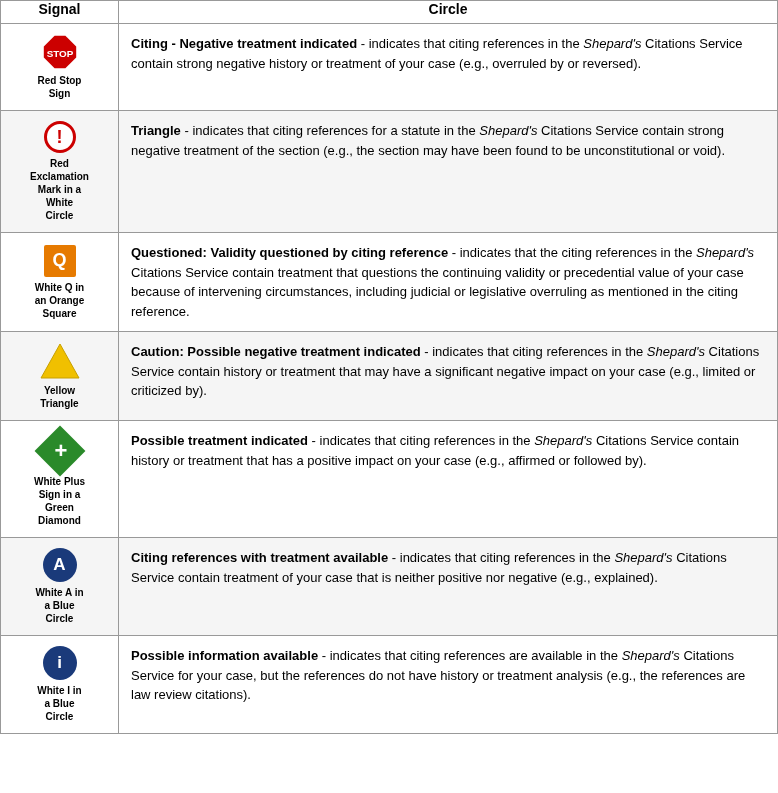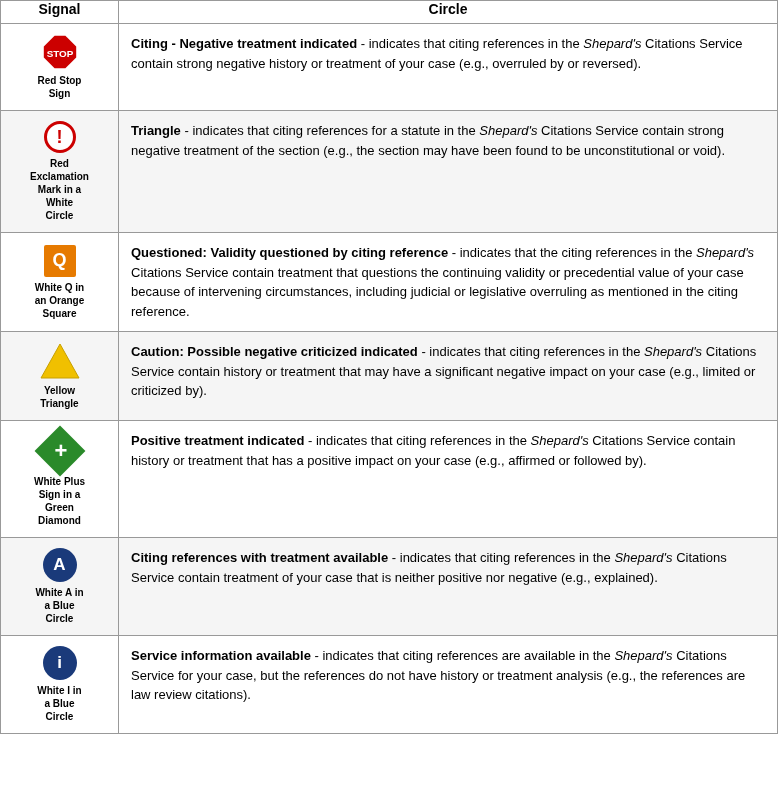--- a/index.html
+++ b/index.html
@@ -183,47 +183,47 @@
         <td class="signal-cell">
           <div class="icon-container">
     <div style="display:flex;flex-direction:column;align-items:center;">
       <svg width="42" height="38" viewBox="0 0 42 38" xmlns="http://www.w3.org/2000/svg">
         <polygon points="21,2 40,36 2,36" fill="#f0c000" stroke="#c8a000" stroke-width="1"></polygon>
       </svg>
     </div>
     <span class="signal-label">Yellow<br>Triangle</span>
   </div>
         </td>
-        <td class="meaning-cell"><strong>Caution: Possible negative criticized indicated</strong><span> - indicates that citing references in the <em>Shepard's</em> Citations Service contain history or treatment that may have a significant negative impact on your case (e.g., limited or criticized by).</span></td>
+        <td class="meaning-cell"><strong>Caution: Possible negative treatment indicated</strong><span> - indicates that citing references in the <em>Shepard's</em> Citations Service contain history or treatment that may have a significant negative impact on your case (e.g., limited or criticized by).</span></td>
       </tr>
       <tr>
         <td class="signal-cell">
           <div class="icon-container">
     <div style="display:flex;align-items:center;justify-content:center;width:40px;height:40px;">
       <div class="green-diamond">
                 <span class="green-diamond-inner">+</span>
               </div>
     </div>
     <span class="signal-label">White Plus<br>Sign in a<br>Green<br>Diamond</span>
   </div>
         </td>
-        <td class="meaning-cell"><strong>Positive treatment indicated</strong><span> - indicates that citing references in the <em>Shepard's</em> Citations Service contain history or treatment that has a positive impact on your case (e.g., affirmed or followed by).</span></td>
+        <td class="meaning-cell"><strong>Possible treatment indicated</strong><span> - indicates that citing references in the <em>Shepard's</em> Citations Service contain history or treatment that has a positive impact on your case (e.g., affirmed or followed by).</span></td>
       </tr>
       <tr>
         <td class="signal-cell">
           <div class="icon-container">
     <div class="blue-circle-a">A</div>
     <span class="signal-label">White A in<br>a Blue<br>Circle</span>
   </div>
         </td>
         <td class="meaning-cell"><strong>Citing references with treatment available</strong><span> - indicates that citing references in the <em>Shepard's</em> Citations Service contain treatment of your case that is neither positive nor negative (e.g., explained).</span></td>
       </tr>
       <tr>
         <td class="signal-cell">
           <div class="icon-container">
     <div class="blue-circle-i">i</div>
     <span class="signal-label">White I in<br>a Blue<br>Circle</span>
   </div>
         </td>
-        <td class="meaning-cell"><strong>Service information available</strong><span> - indicates that citing references are available in the <em>Shepard's</em> Citations Service for your case, but the references do not have history or treatment analysis (e.g., the references are law review citations).</span></td>
+        <td class="meaning-cell"><strong>Possible information available</strong><span> - indicates that citing references are available in the <em>Shepard's</em> Citations Service for your case, but the references do not have history or treatment analysis (e.g., the references are law review citations).</span></td>
       </tr>
     </tbody>
 </table>
 
 </body></html>

